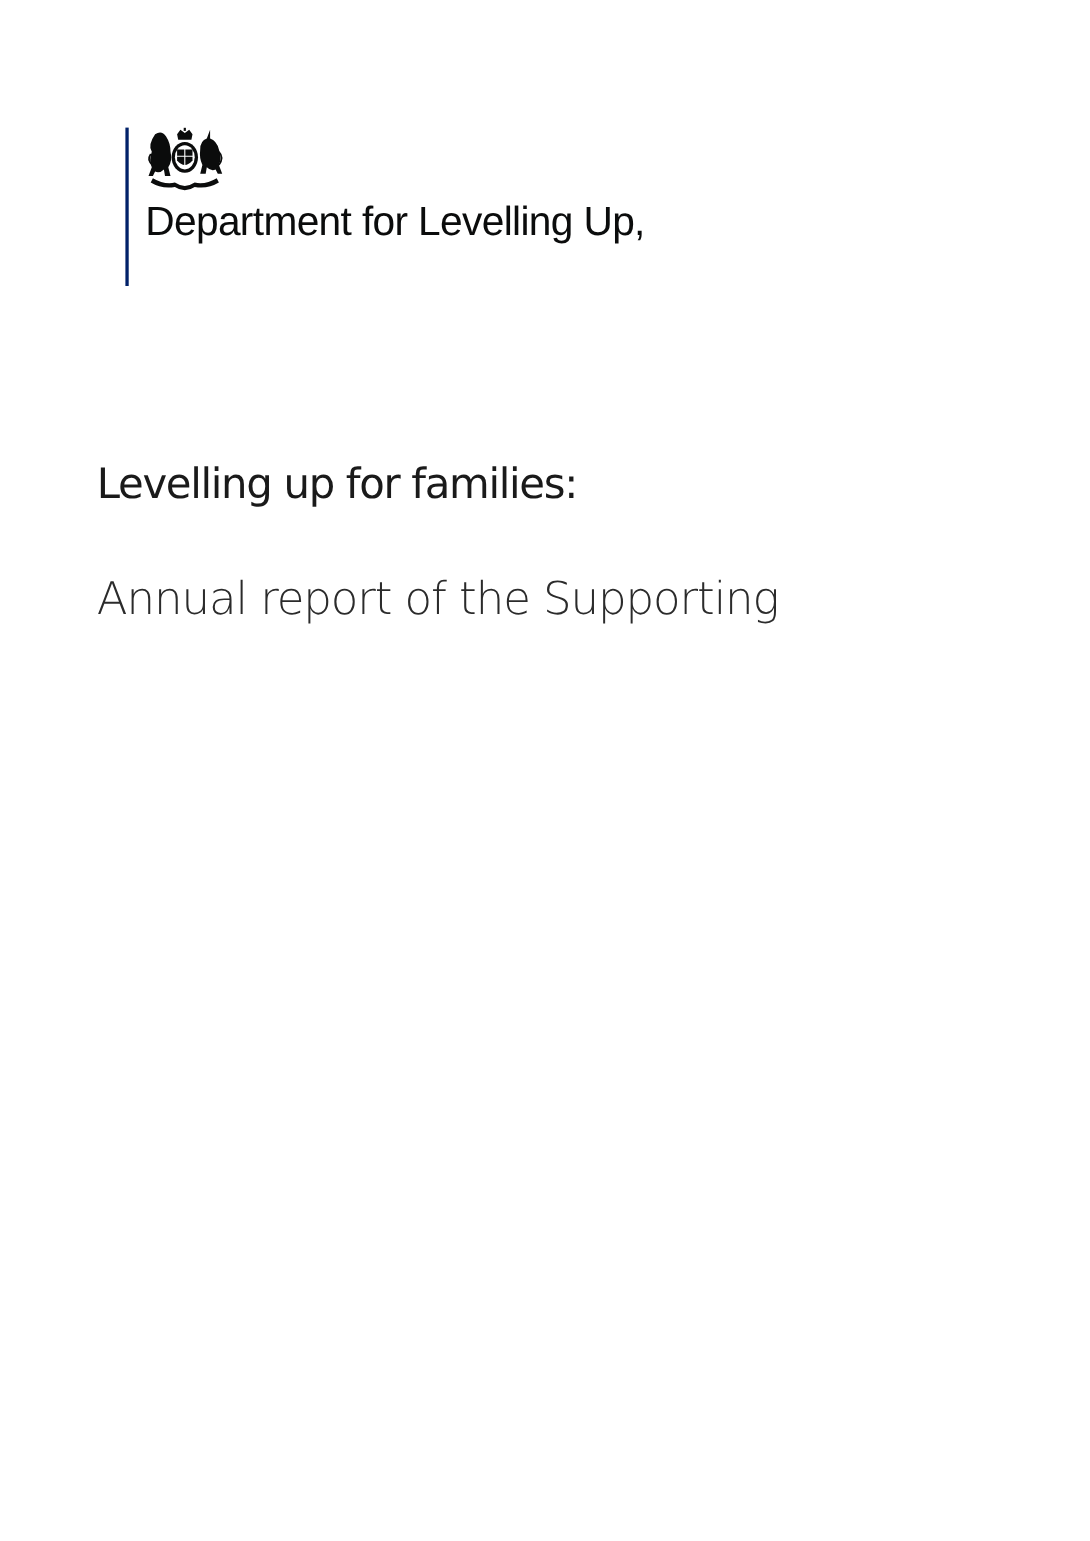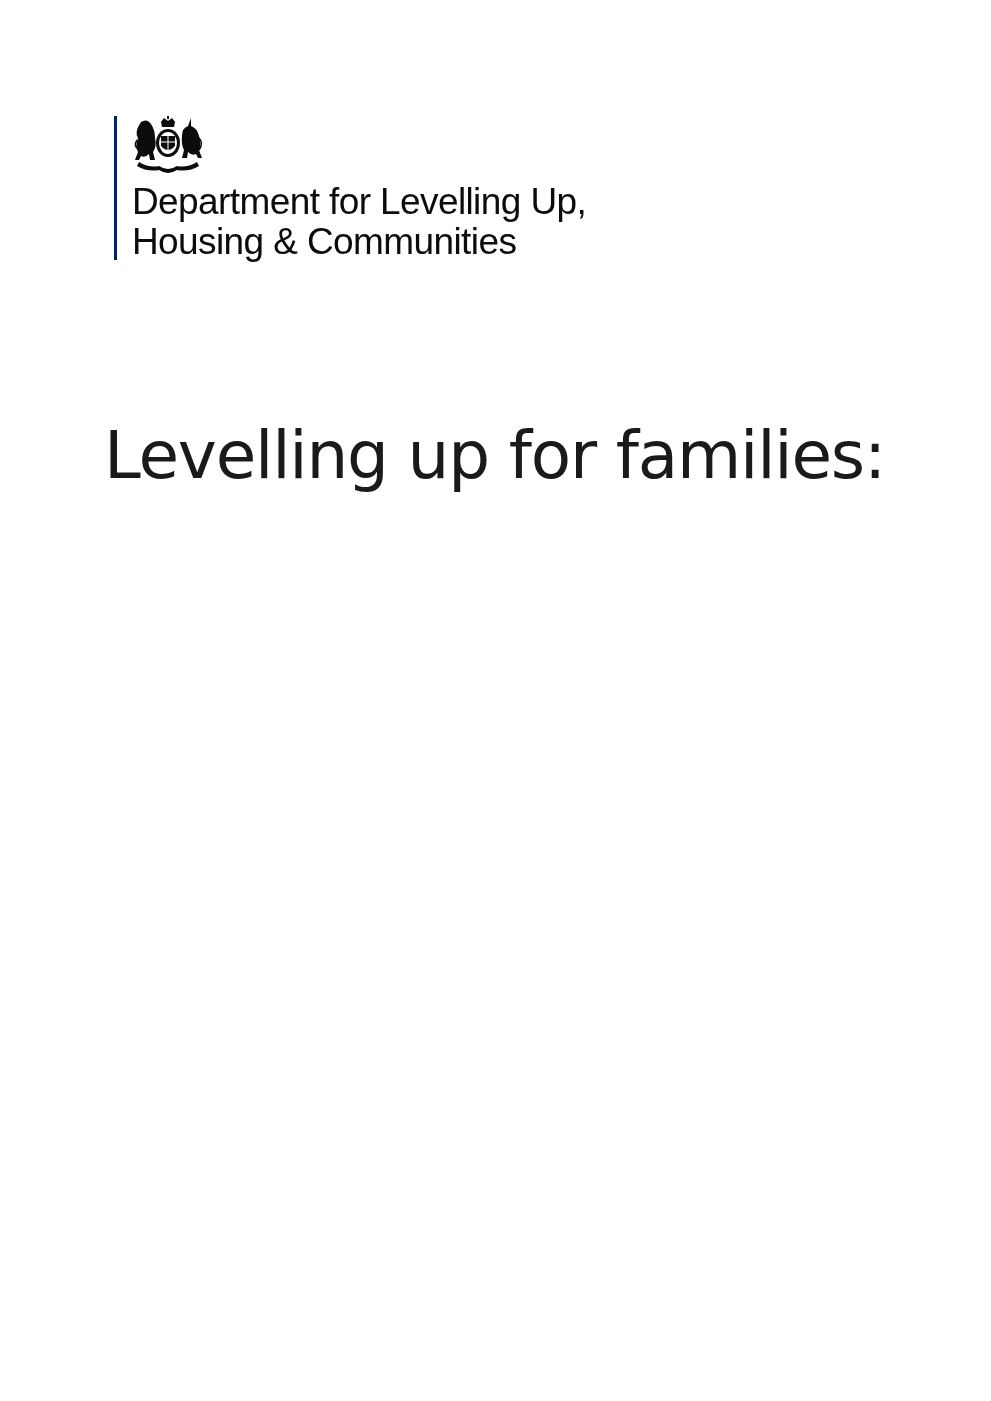--- a/index.html
+++ b/index.html
@@ -42,24 +42,24 @@
       line-height: 40px;
       letter-spacing: -0.6px;
       color: #0b0c0c;
     }
     .dept-name span { display: block; }
 
     .title {
       position: absolute;
       left: 88px;
       top: 402px;
-      margin: 16px;
+      margin: 0;
       font-family: "DejaVu Sans", sans-serif;
       font-weight: normal;
-      font-size: 66px;
+      font-size: 38px;
       line-height: 76px;
       letter-spacing: -1.2px;
       color: #1a1a1a;
       white-space: nowrap;
     }
     .subtitle {
       position: absolute;
       left: 88px;
       top: 516px;
       margin: 0;
@@ -91,20 +91,20 @@
     <path d="M10 6 q6 -4 10 2 q4 6 4 14 q2 8 -2 14 l2 8 h-5 l-1 -6 q-4 4 -8 2 l-2 4 h-4 l3 -8 q-3 -6 0 -14 q-4 -6 3 -16 Z" fill="#0b0c0c"></path>
     <path d="M6 24 q-4 6 2 10" stroke="#0b0c0c" stroke-width="1.5" fill="none"></path>
 
     <path d="M60 2 l-3 8 q-6 2 -6 10 q-1 8 2 14 l-2 8 h5 l1 -6 q4 4 8 2 l2 4 h4 l-3 -8 q3 -6 0 -14 q-2 -8 -8 -10 Z" fill="#0b0c0c"></path>
     <path d="M68 22 q5 5 0 12" stroke="#0b0c0c" stroke-width="1.5" fill="none"></path>
 
     <path d="M8 46 q10 6 20 4 q9 6 18 0 q10 2 20 -4 l2 4 q-10 6 -22 4 q-9 6 -18 0 q-12 2 -22 -4 Z" fill="#0b0c0c"></path>
   </svg>
   <div class="dept-name">
     <span>Department for Levelling Up,</span>
-    <span>Housing &amp; Communities</span>
   </div>
 </div>
 
 <h1 class="title">Levelling up for families:</h1>
 
 <div class="subtitle">
+  <span>Annual report of the Supporting</span>
 </div>
 
 </body></html>

